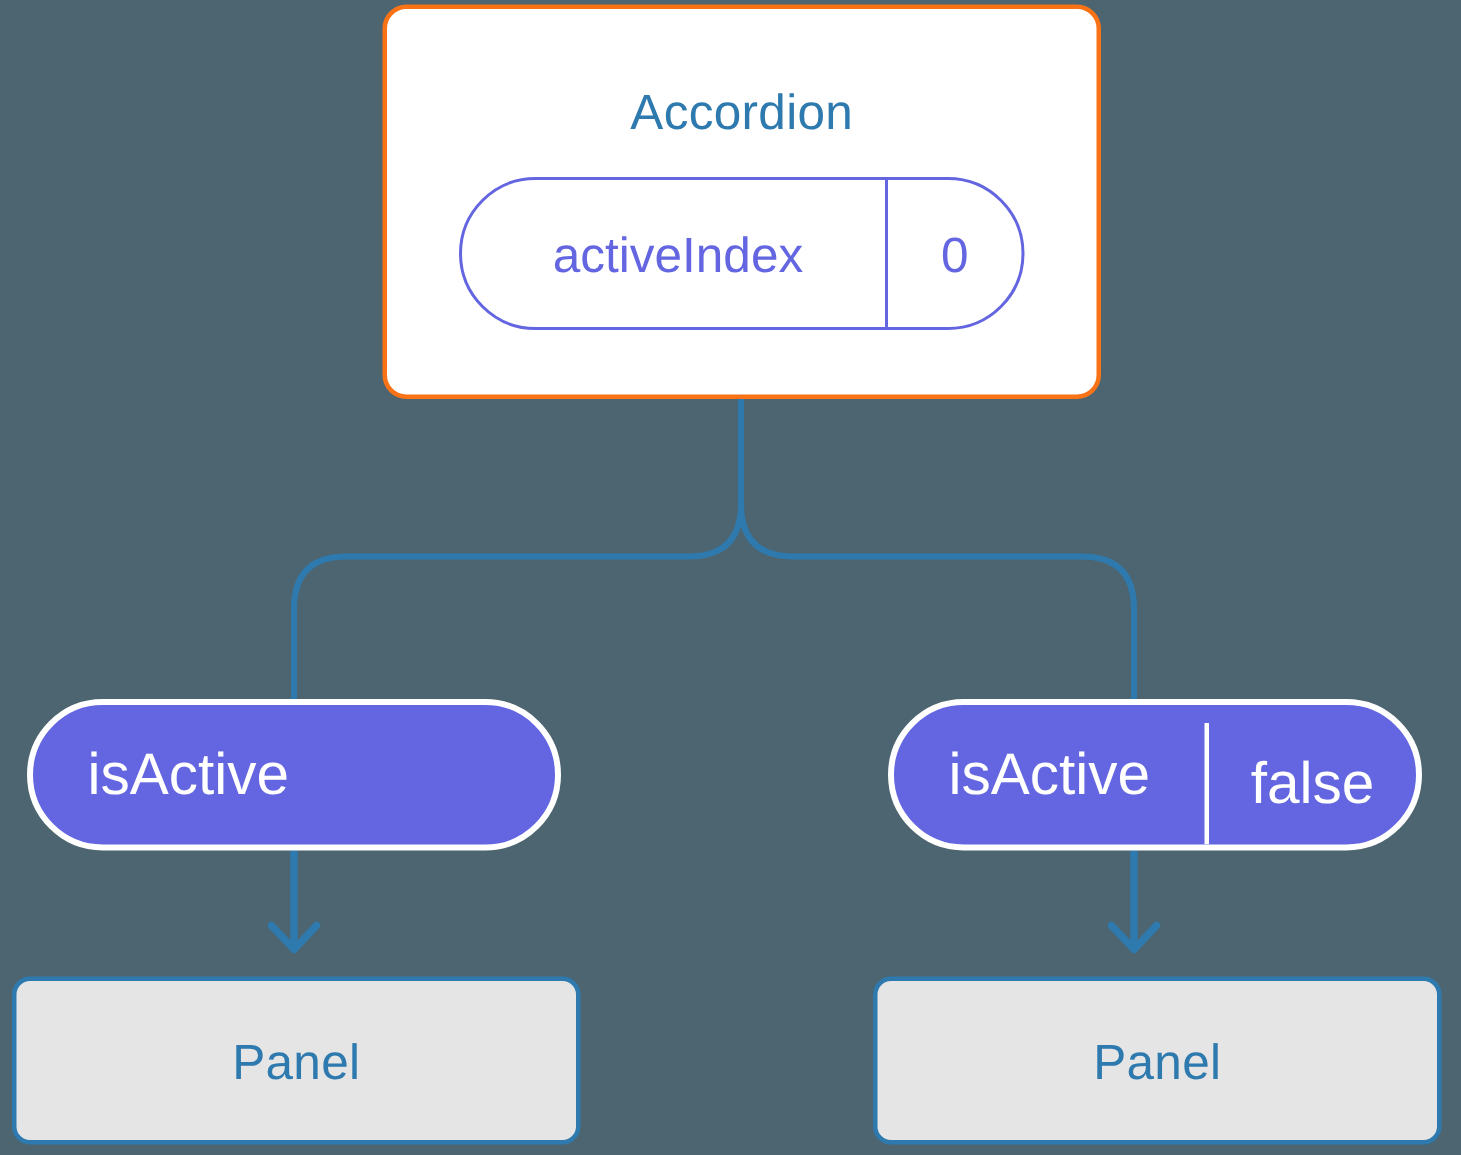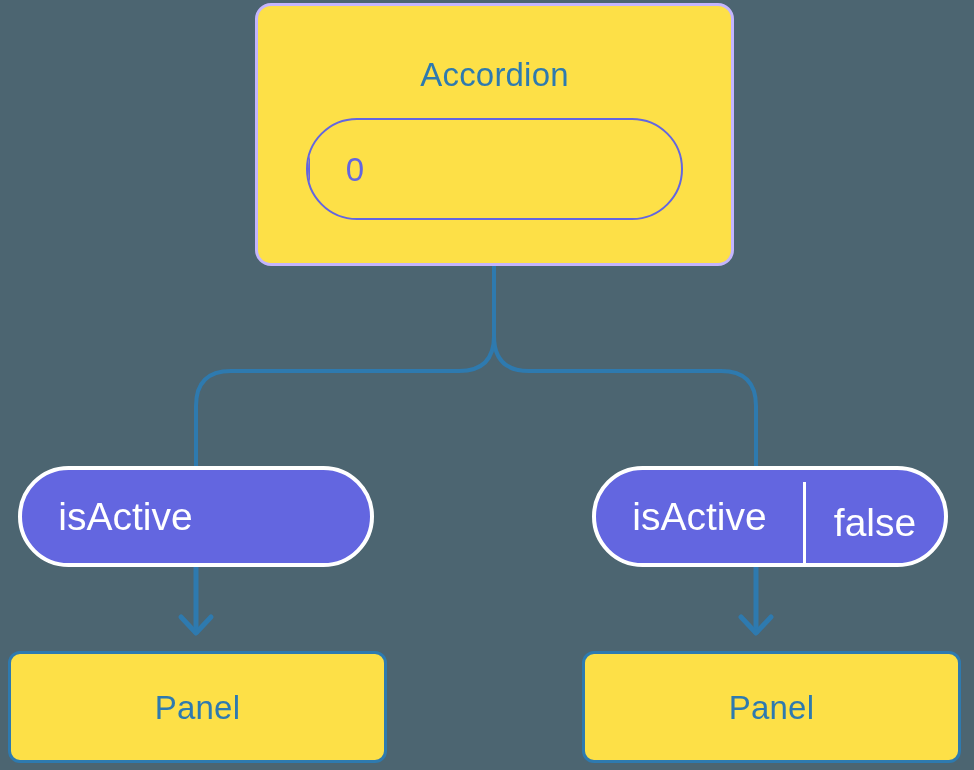--- a/index.html
+++ b/index.html
@@ -27,22 +27,22 @@
     top: 0;
     width: 974px;
     height: 770px;
     z-index: 1;
     pointer-events: none;
   }
 
   
   .component-card {
     position: absolute;
-    background: #fde047;
-    border: 3px solid #c4b5fd;
+    background: #ffffff;
+    border: 3px solid #f97316;
     border-radius: 14px;
     box-sizing: border-box;
     z-index: 2;
   }
   .component-title {
     color: #2e7aaf;
     font-size: 33px;
     font-weight: 400;
     text-align: center;
     letter-spacing: 0.2px;
@@ -131,21 +131,21 @@
     top: 466px;
     width: 356px;
     height: 101px;
   }
   #pill-right .pill-key { width: 207px; }
   #pill-right .pill-val { width: 141px; margin-top: 12px; }
 
   
   .panel-card {
     position: absolute;
-    background: #fde047;
+    background: #e5e5e5;
     border: 3px solid #2e7aaf;
     border-radius: 12px;
     box-sizing: border-box;
     display: flex;
     align-items: center;
     justify-content: center;
     z-index: 2;
   }
   #panel-left {
     left: 8px;
@@ -183,20 +183,21 @@
 
     <line x1="756" y1="567" x2="756" y2="634" stroke="#2e7aaf" stroke-width="5" stroke-linecap="butt"></line>
     <polyline points="741,617 756,633 771,617" fill="none" stroke="#2e7aaf" stroke-width="5" stroke-linecap="round" stroke-linejoin="round"></polyline>
   </svg>
 
   <div id="accordion-card" class="component-card">
     <div class="component-title">Accordion</div>
   </div>
 
   <div id="accordion-state" class="state-pill pill-outline">
+    <div class="pill-key">activeIndex</div>
     <div class="pill-val">0</div>
   </div>
 
   <div id="pill-left" class="state-pill pill-filled">
     <div class="pill-key">isActive</div>
   </div>
 
   <div id="panel-left" class="panel-card">
     <div class="component-title">Panel</div>
   </div>

